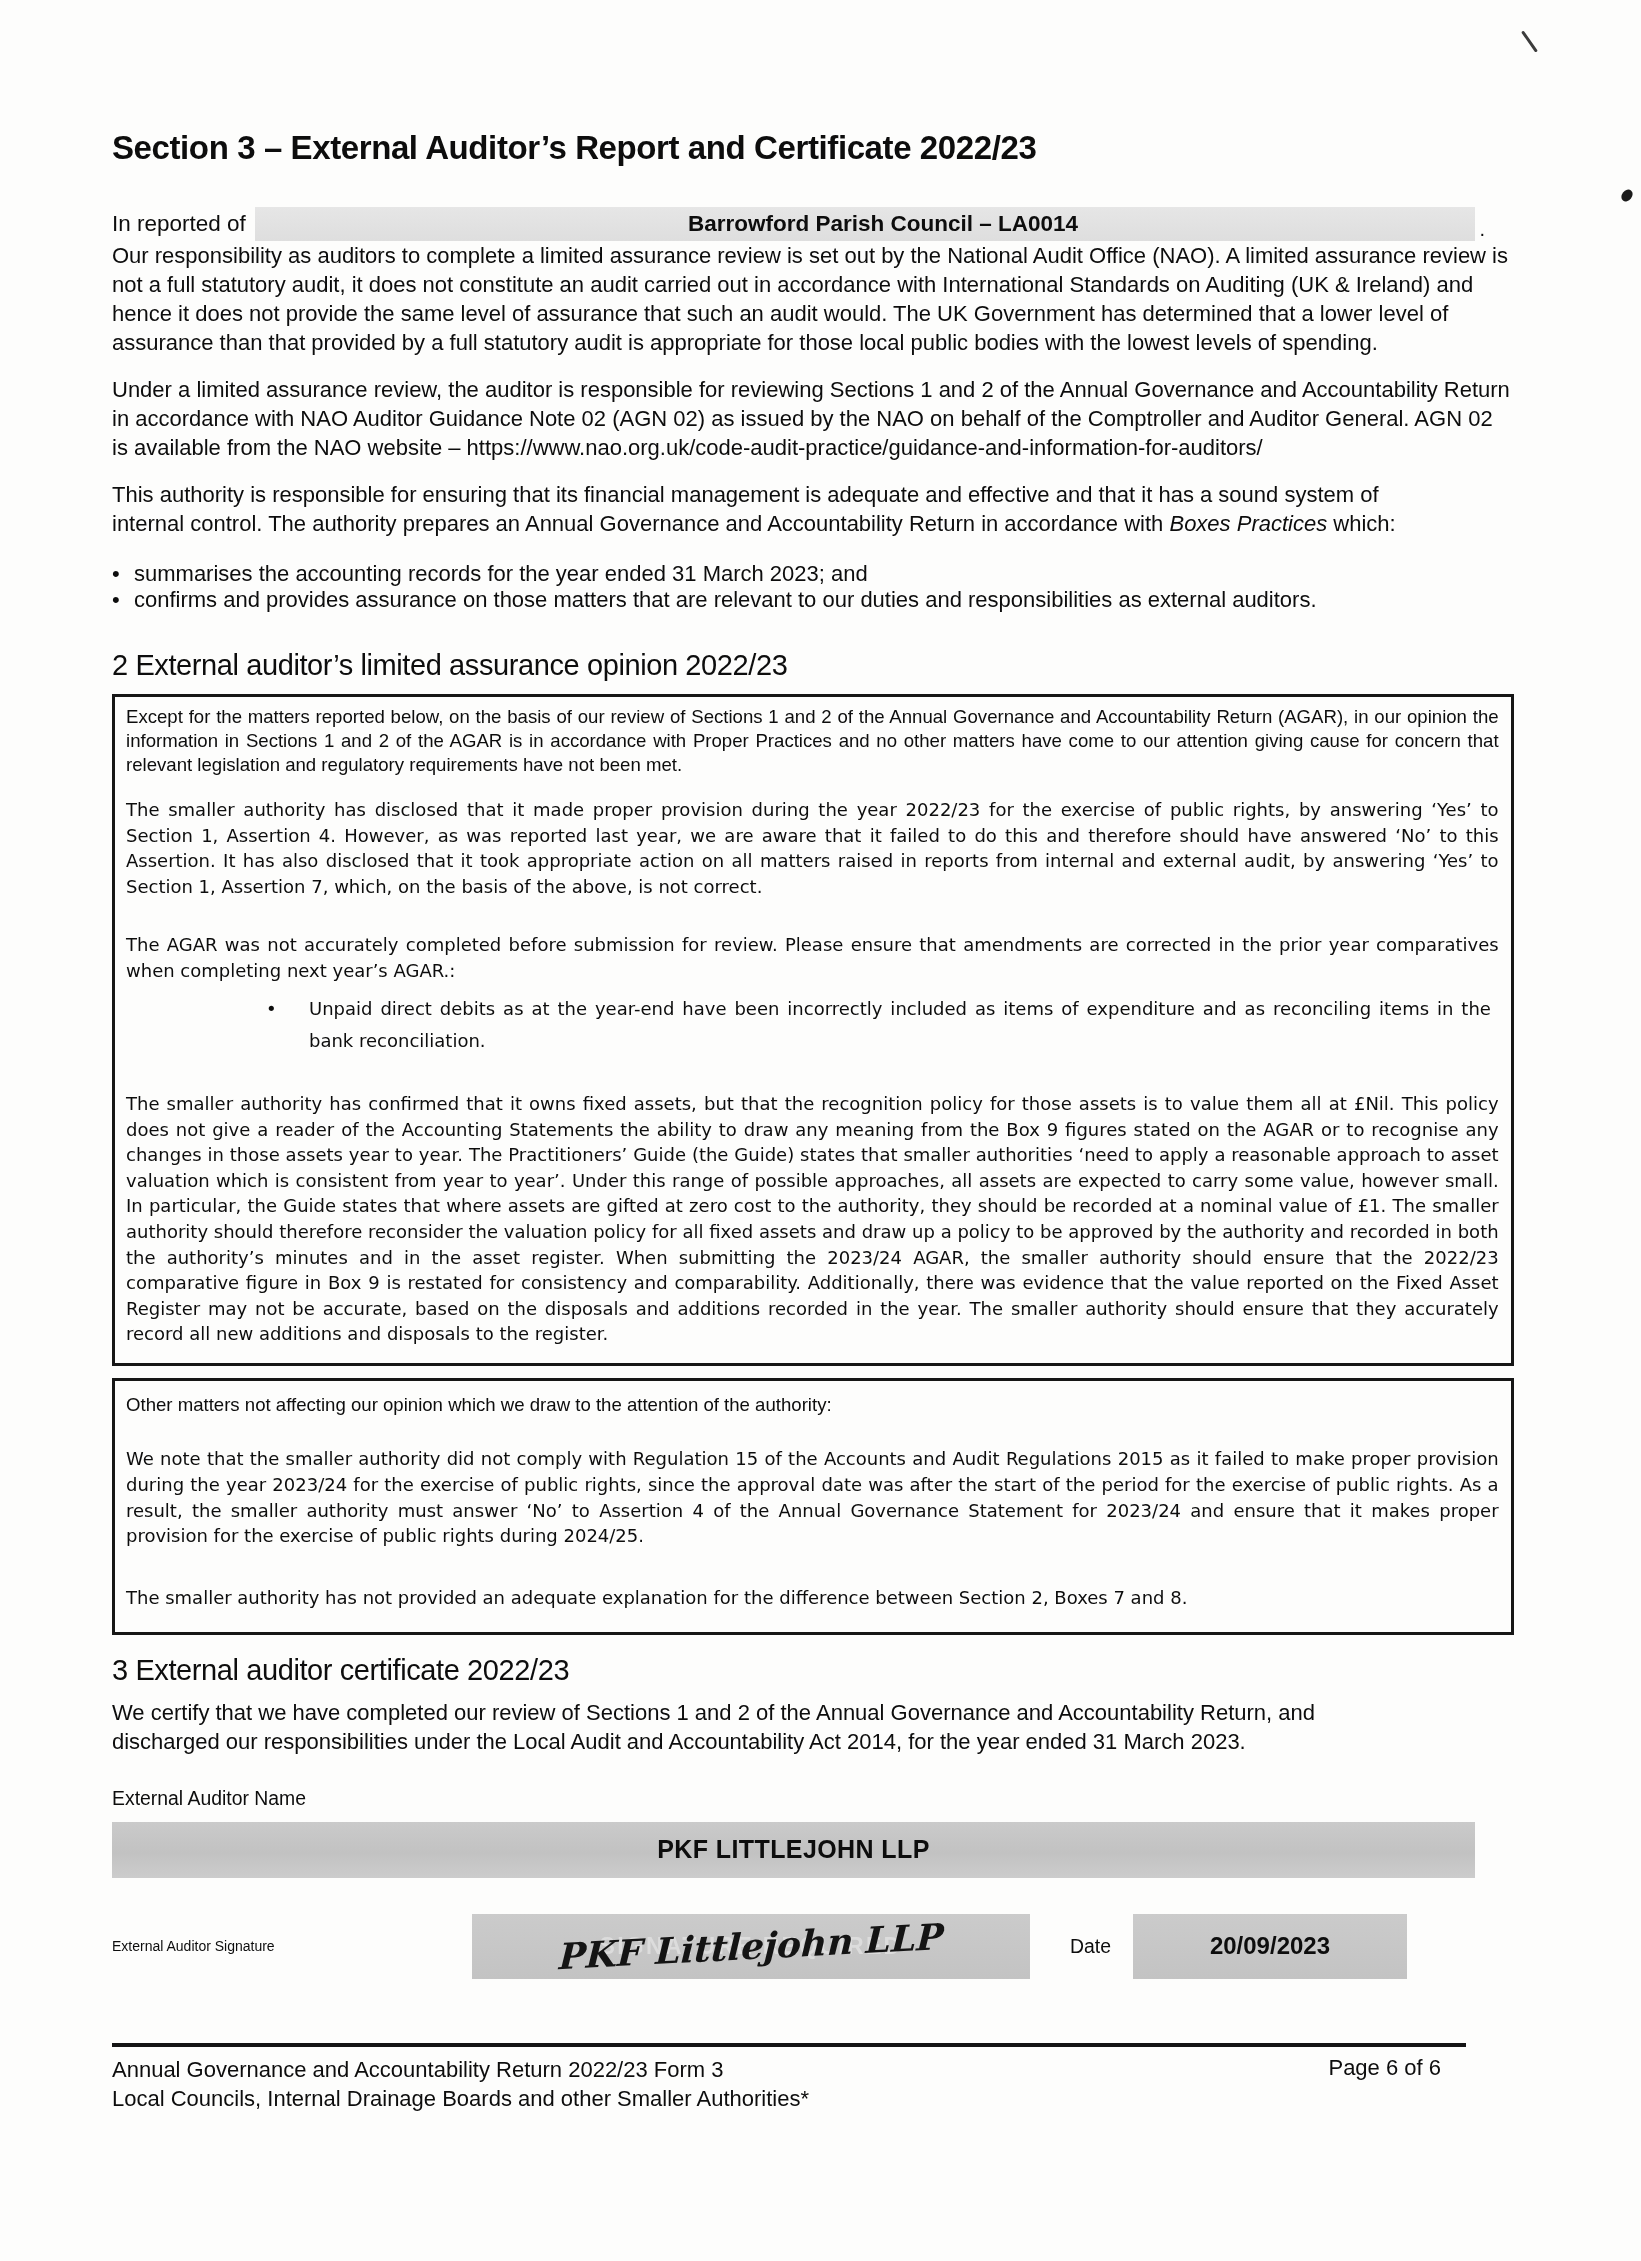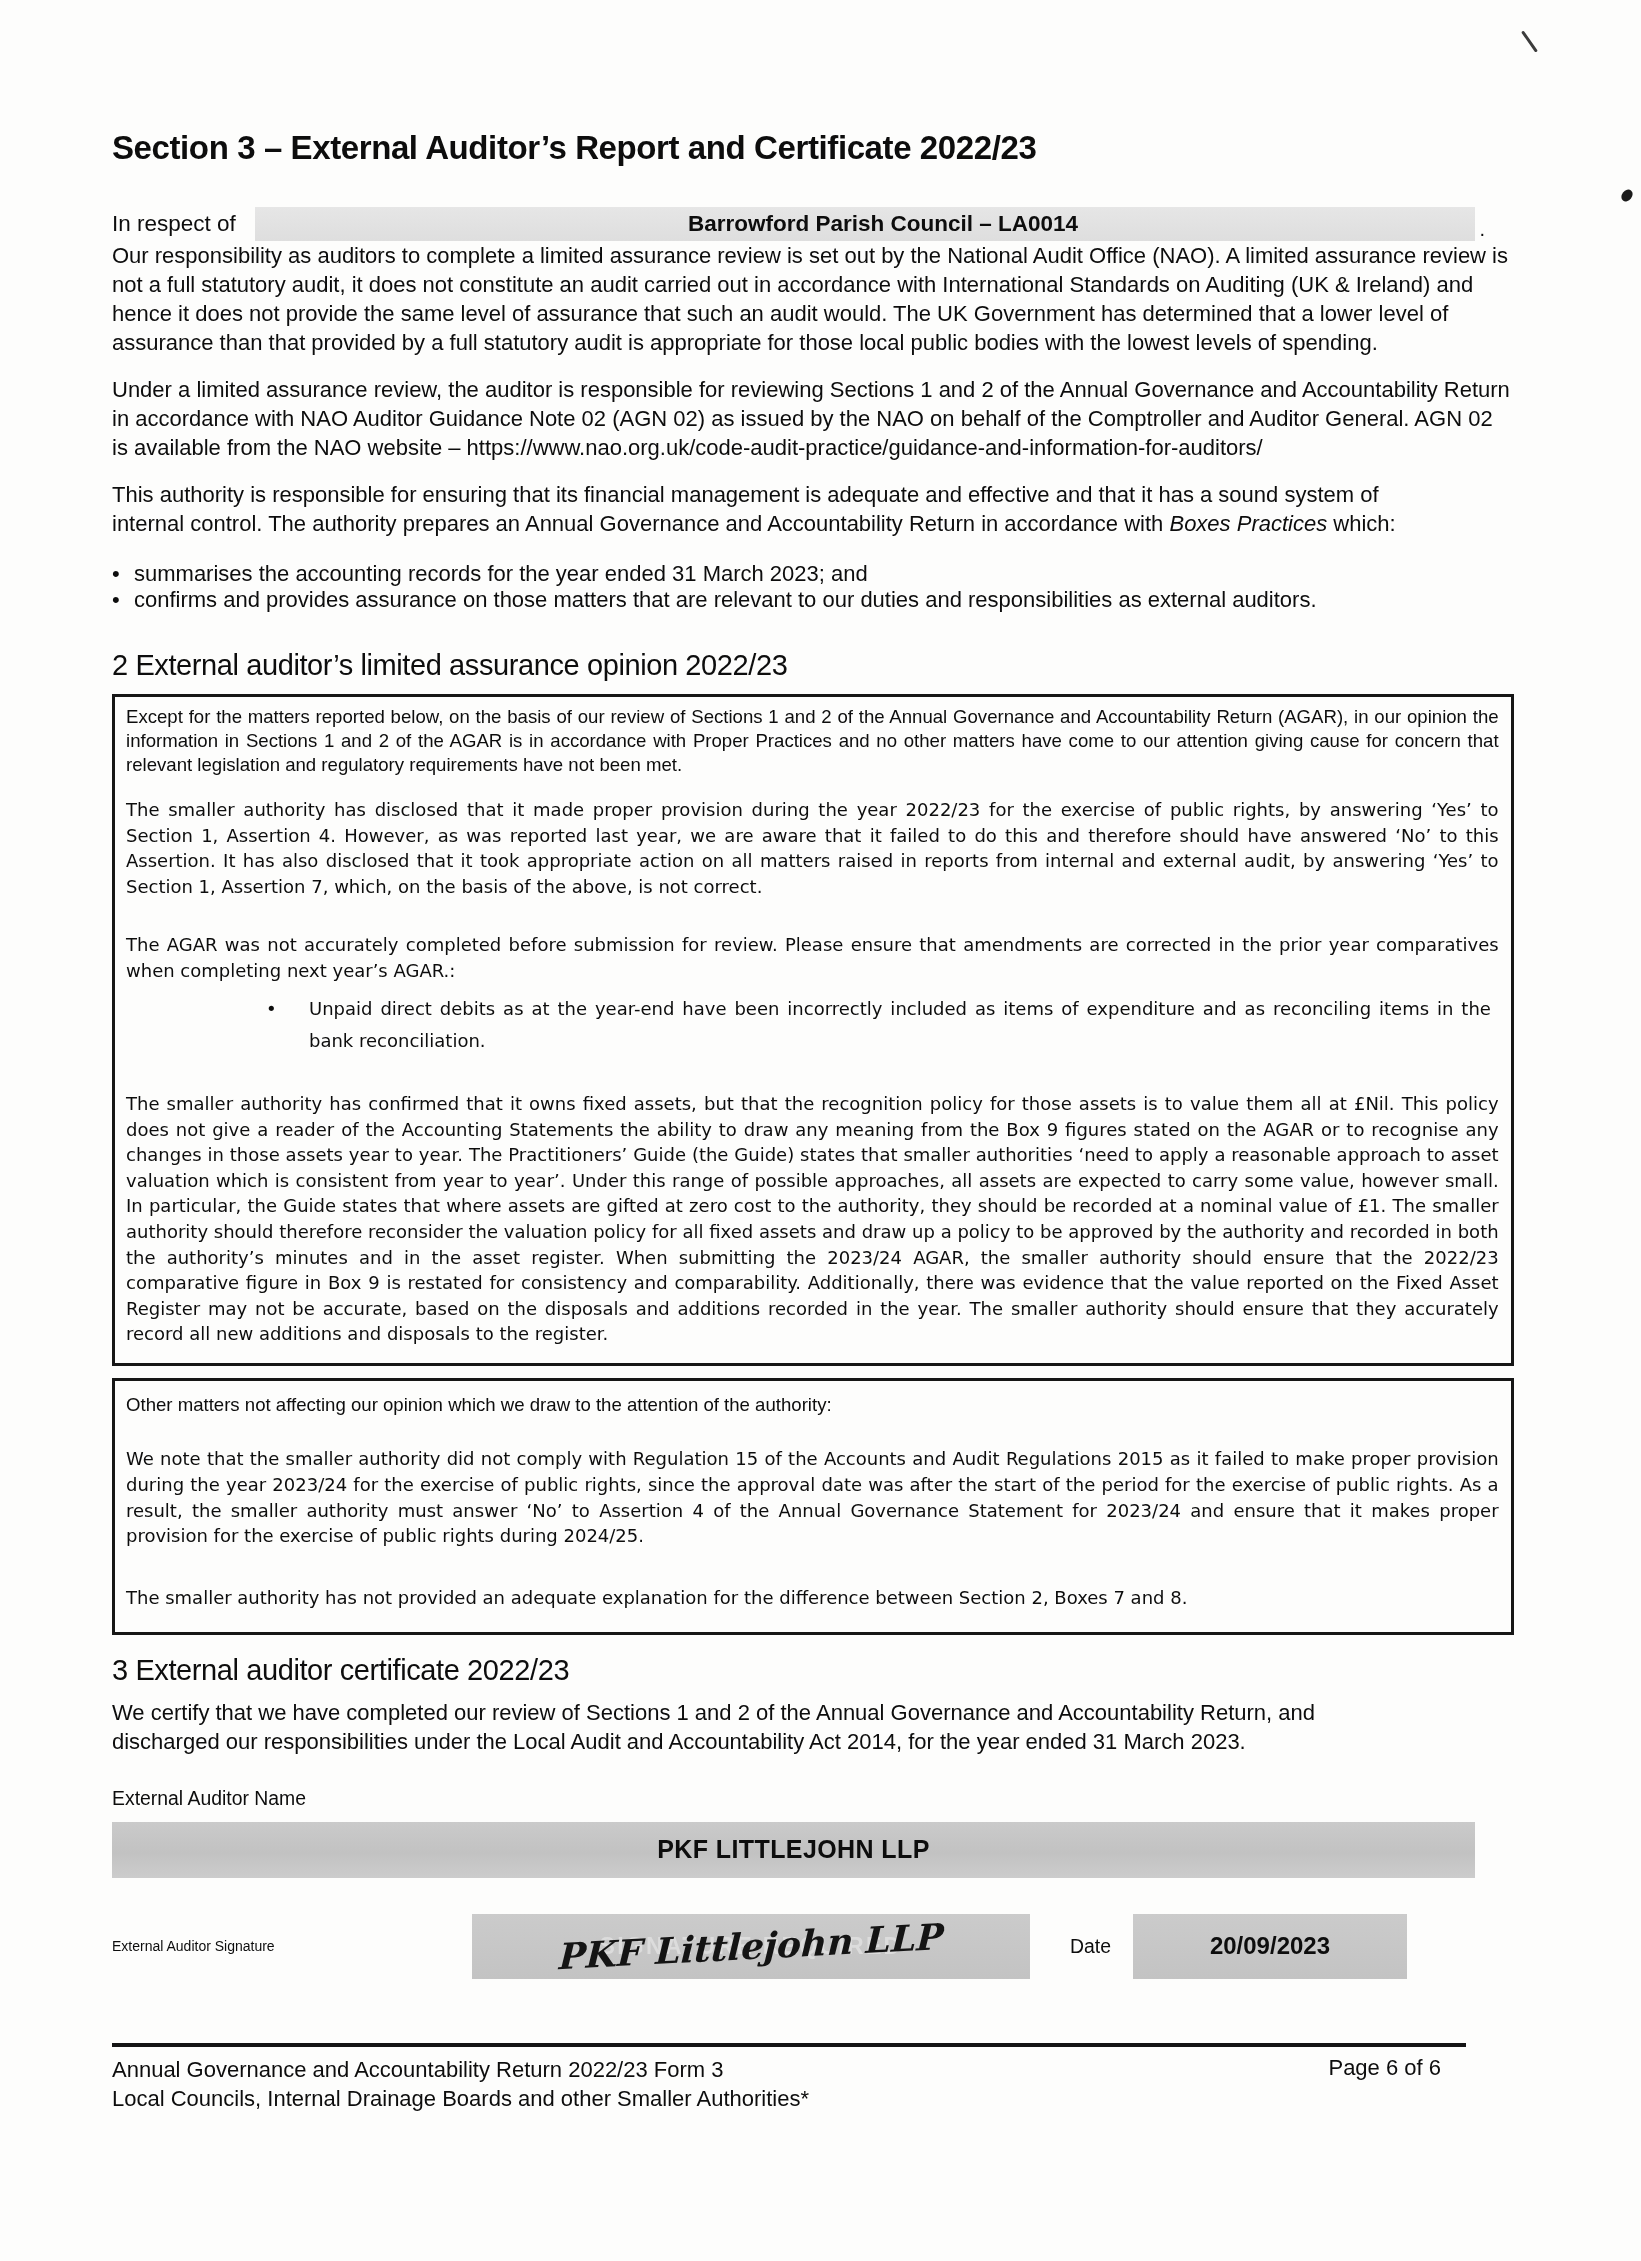--- a/index.html
+++ b/index.html
@@ -118,21 +118,21 @@
 
 <div class="page">
   <div class="artifact-slash"></div>
   <div class="artifact-dot"></div>
 
   <div class="content">
 
     <div class="title">Section 3 – External Auditor’s Report and Certificate 2022/23</div>
 
     <div class="respect-row">
-      <span class="respect-label">In respect of</span>
+      <span class="respect-label">In reported of</span>
       <span class="authority-band">
         <span>Barrowford Parish Council – LA0014</span>
       </span>
       <span class="tiny-period">.</span>
     </div>
 
     <p class="body-p"><span>Our responsibility as auditors to complete a </span><span class="b">limited assurance review</span><span> is set out by the National Audit Office (NAO). A limited assurance review is </span><span class="b">not a full statutory audit</span><span>, it does not constitute an audit carried out in accordance with International Standards on Auditing (UK &amp; Ireland) and hence it </span><span class="b">does not</span><span> provide the same level of assurance that such an audit would. The UK Government has determined that a lower level of assurance than that provided by a full statutory audit is appropriate for those local public bodies with the lowest levels of spending.</span></p>
     <p class="body-p">Under a limited assurance review, the auditor is responsible for reviewing Sections 1 and 2 of the Annual Governance and Accountability Return in accordance with NAO Auditor Guidance Note 02 (AGN 02) as issued by the NAO on behalf of the Comptroller and Auditor General. AGN 02 is available from the NAO website – https://www.nao.org.uk/code-audit-practice/guidance-and-information-for-auditors/</p>
     <p class="body-p narrow"><span>This authority is responsible for ensuring that its financial management is adequate and effective and that it has a sound system of internal control. The authority prepares an Annual Governance and Accountability Return in accordance with </span><span class="i">Boxes Practices</span><span> which:</span></p>
 

